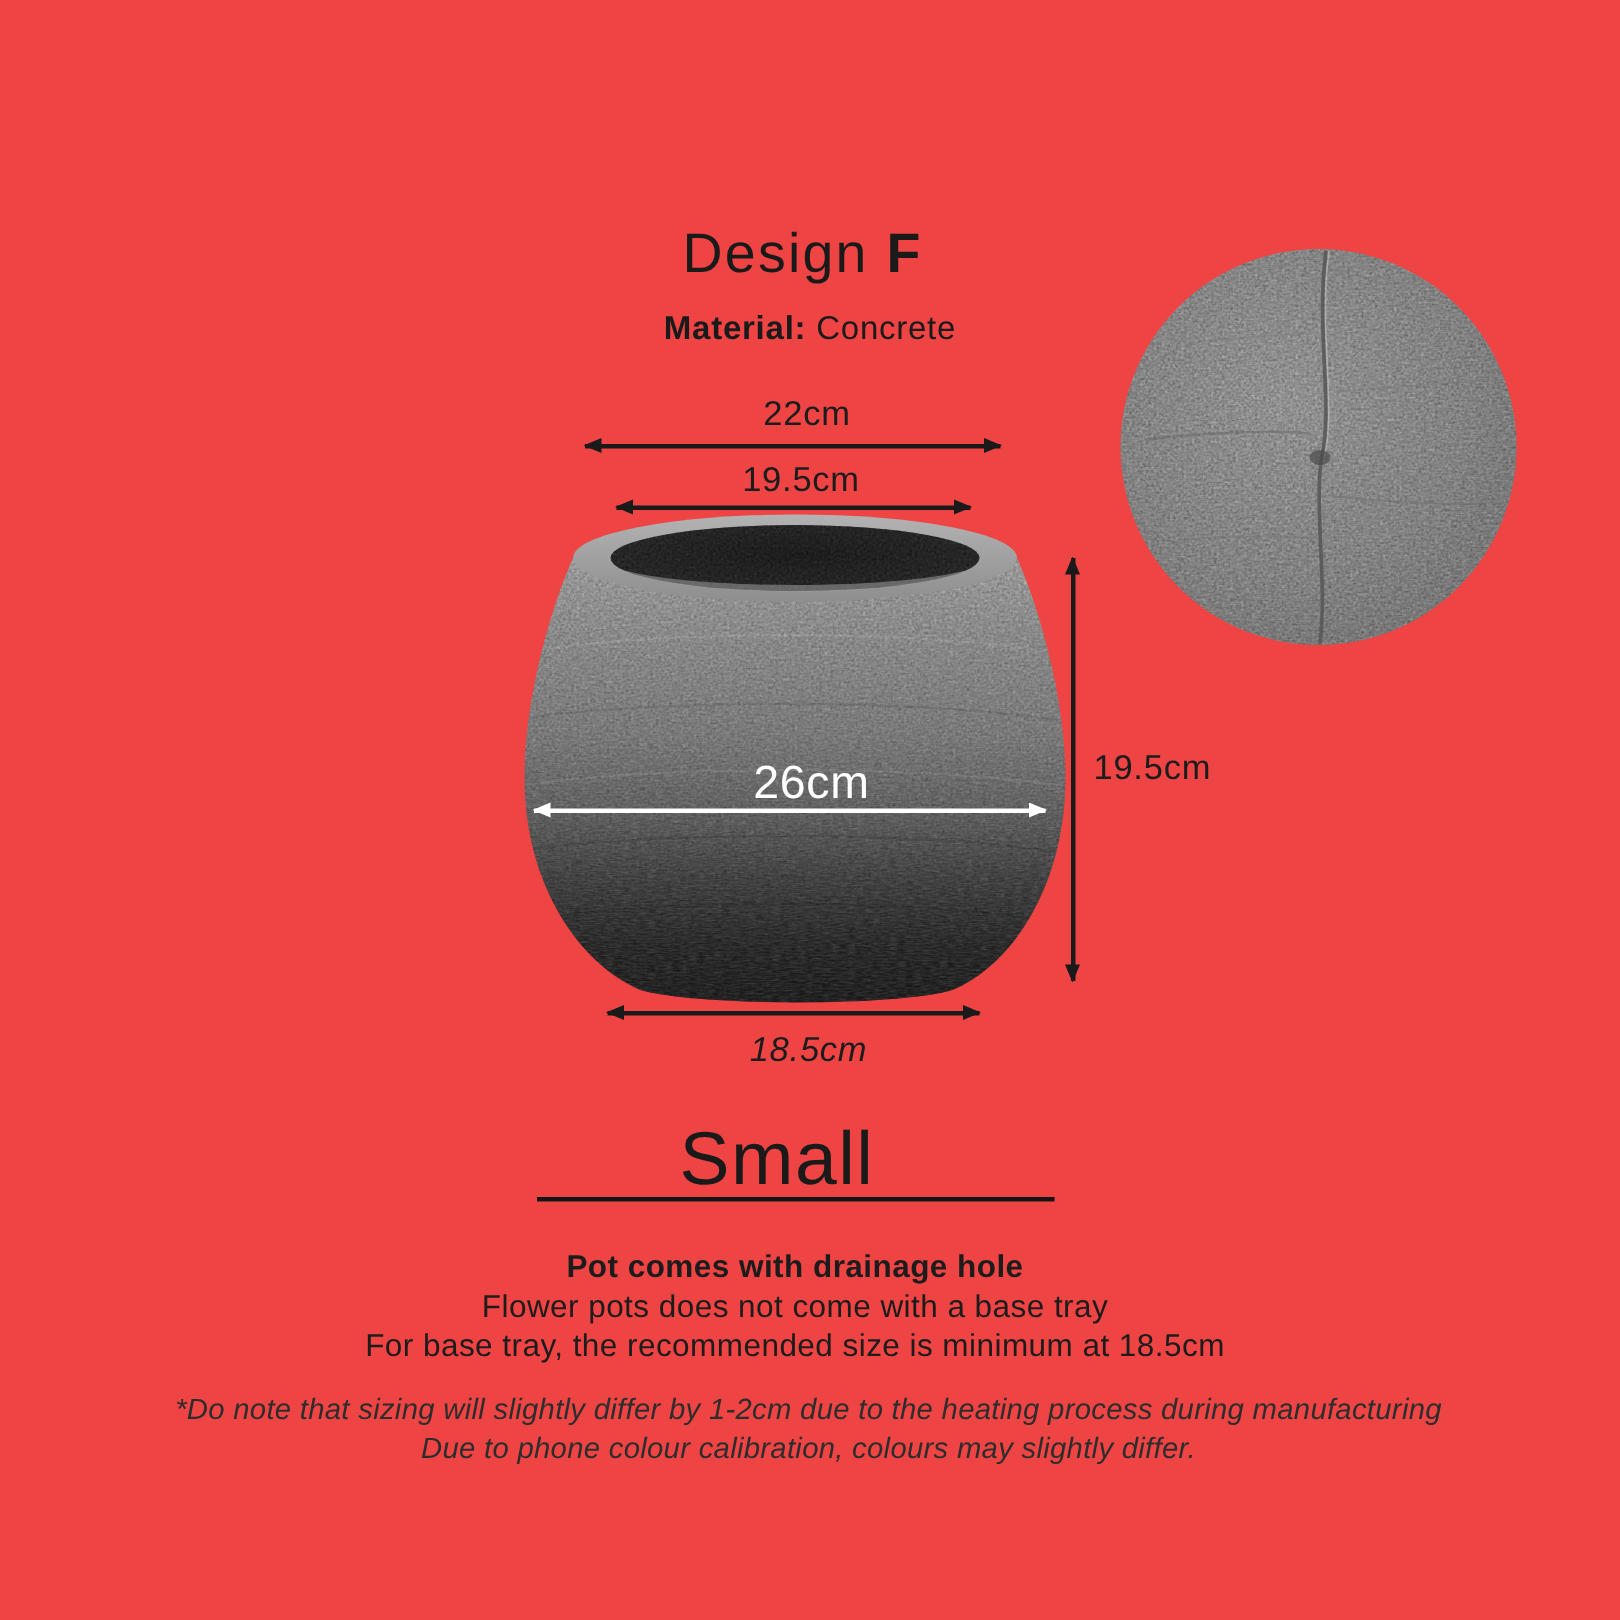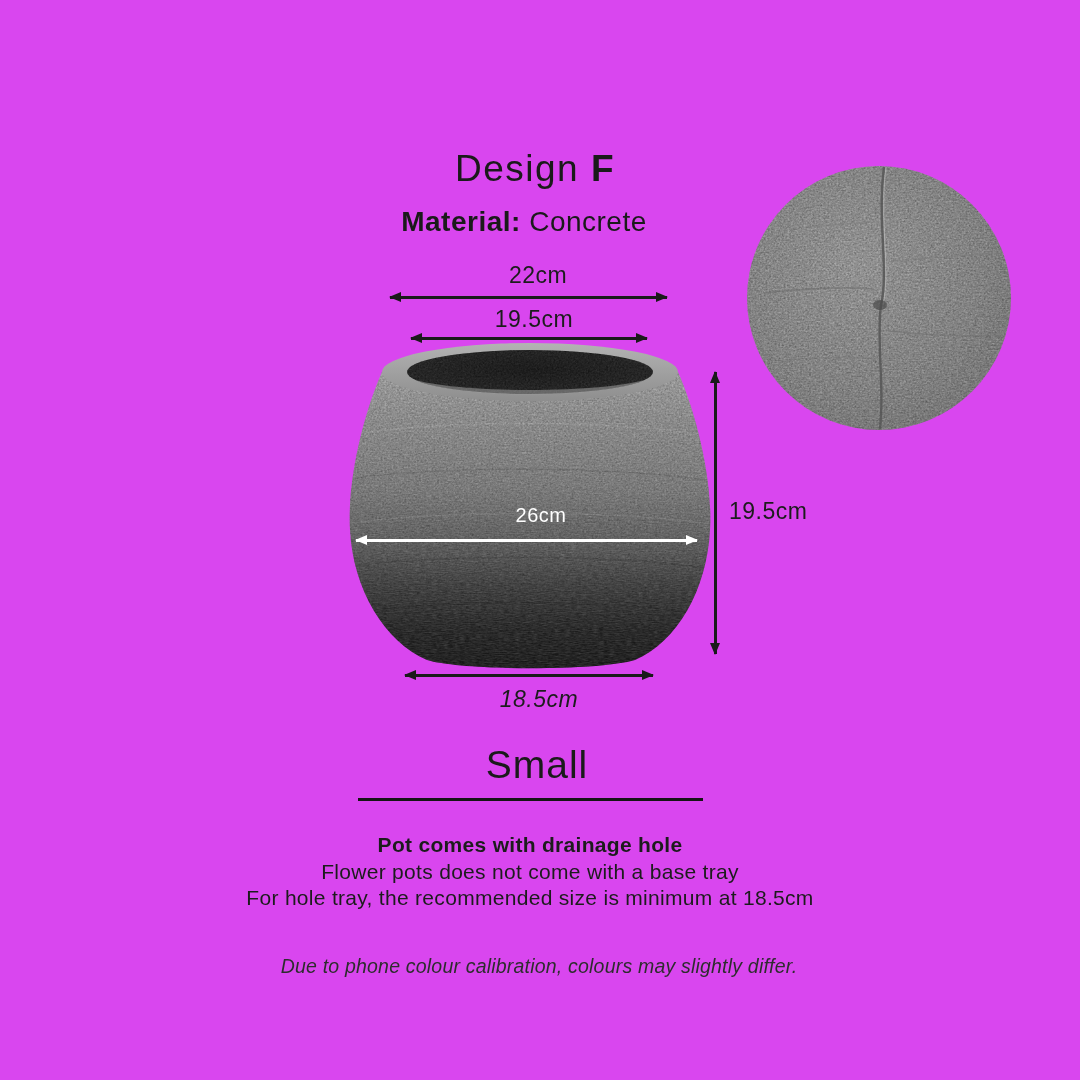--- a/index.html
+++ b/index.html
@@ -1,38 +1,38 @@
 <!DOCTYPE html>
 <html><head>
 <meta charset="utf-8">
 <style>
   html,body{margin:0;padding:0;background:#e8e8e8;}
   .canvas{
     position:relative;
     width:1080px;height:1080px;
-    background:#d946ef;
+    background:#ef4444;
     font-family:"Liberation Sans", sans-serif;
     color:#1a1a1a;
     overflow:hidden;
     margin:0 auto;
   }
   .abs{position:absolute;white-space:nowrap;}
   .ctr{transform:translateX(-50%);}
 
   
   .title{top:148px;left:535px;font-size:37px;letter-spacing:1.5px;font-weight:400;}
   .title b{font-weight:700;}
-  .material{top:206px;left:524px;font-size:28px;letter-spacing:0.5px;}
+  .material{top:206px;left:540px;font-size:22px;letter-spacing:0.5px;}
   .material b{font-weight:700;}
 
   
   .dim{font-size:23px;letter-spacing:0.5px;color:#1c1c1c;}
   .lbl-topouter{top:262px;left:538px;text-align:right;}
   .lbl-topinner{top:306px;left:534px;}
-  .lbl-belly{top:504px;left:541px;color:#ffffff;font-size:20px;}
+  .lbl-belly{top:504px;left:541px;color:#ffffff;font-size:31px;}
   .lbl-height{top:498px;left:729px;}
   .lbl-base{top:686px;left:539px;font-style:italic;}
 
   
   .h-arrow{position:absolute;height:2.5px;background:#1a1a1a;}
   .h-arrow::before,.h-arrow::after{content:'';position:absolute;top:-4.2px;width:0;height:0;
     border-top:5.5px solid transparent;border-bottom:5.5px solid transparent;}
   .h-arrow::before{left:-1px;border-right:12px solid #1a1a1a;}
   .h-arrow::after{right:-1px;border-left:12px solid #1a1a1a;}
   .h-arrow.white{background:#ffffff;}
@@ -45,21 +45,21 @@
   .v-arrow::before{top:-1px;border-bottom:12px solid #1a1a1a;}
   .v-arrow::after{bottom:-1px;border-top:12px solid #1a1a1a;}
 
   .arr-topouter{top:296px;left:390px;width:277px;}
   .arr-topinner{top:337px;left:411px;width:236px;}
   .arr-belly{top:539px;left:356px;width:341px;}
   .arr-height{left:714px;top:372px;height:282px;}
   .arr-base{top:674px;left:405px;width:248px;}
 
   
-  .size-label{top:743px;left:537px;font-size:39px;letter-spacing:1px;}
+  .size-label{top:743px;left:518px;font-size:50px;letter-spacing:1px;}
   .divider{top:798px;left:358px;width:345px;height:2.5px;background:#151515;}
 
   
   .note{left:530px;font-size:21px;letter-spacing:0.3px;color:#1c1c1c;}
   .note-bold{top:833px;font-weight:700;}
   .note-2{top:860px;}
   .note-3{top:886px;}
   .disc{left:539px;font-size:19.5px;font-style:italic;color:#2d2d2d;letter-spacing:0.2px;}
   .disc-1{top:929px;}
   .disc-2{top:955px;font-style:italic;}
@@ -177,17 +177,18 @@
       <path d="M 30 196 C 70 192, 105 192, 130 194" stroke="#757575" stroke-width="1.3" fill="none" opacity="0.45"></path>
       <path d="M 60 62 L 125 57" stroke="#7c7c7c" stroke-width="1.3" fill="none" opacity="0.45"></path>
     </g>
   </svg>
 
   <div class="abs ctr size-label">Small</div>
   <div class="abs divider"></div>
 
   <div class="abs ctr note note-2">Flower pots does not come with a base tray</div>
   <div class="abs ctr note note-bold">Pot comes with drainage hole</div>
-  <div class="abs ctr note note-3">For hole tray, the recommended size is minimum at 18.5cm</div>
+  <div class="abs ctr note note-3">For base tray, the recommended size is minimum at 18.5cm</div>
 
+  <div class="abs ctr disc disc-1">*Do note that sizing will slightly differ by 1-2cm due to the heating process during manufacturing</div>
   <div class="abs ctr disc disc-2">Due to phone colour calibration, colours may slightly differ.</div>
 
 </div>
 
 </body></html>

